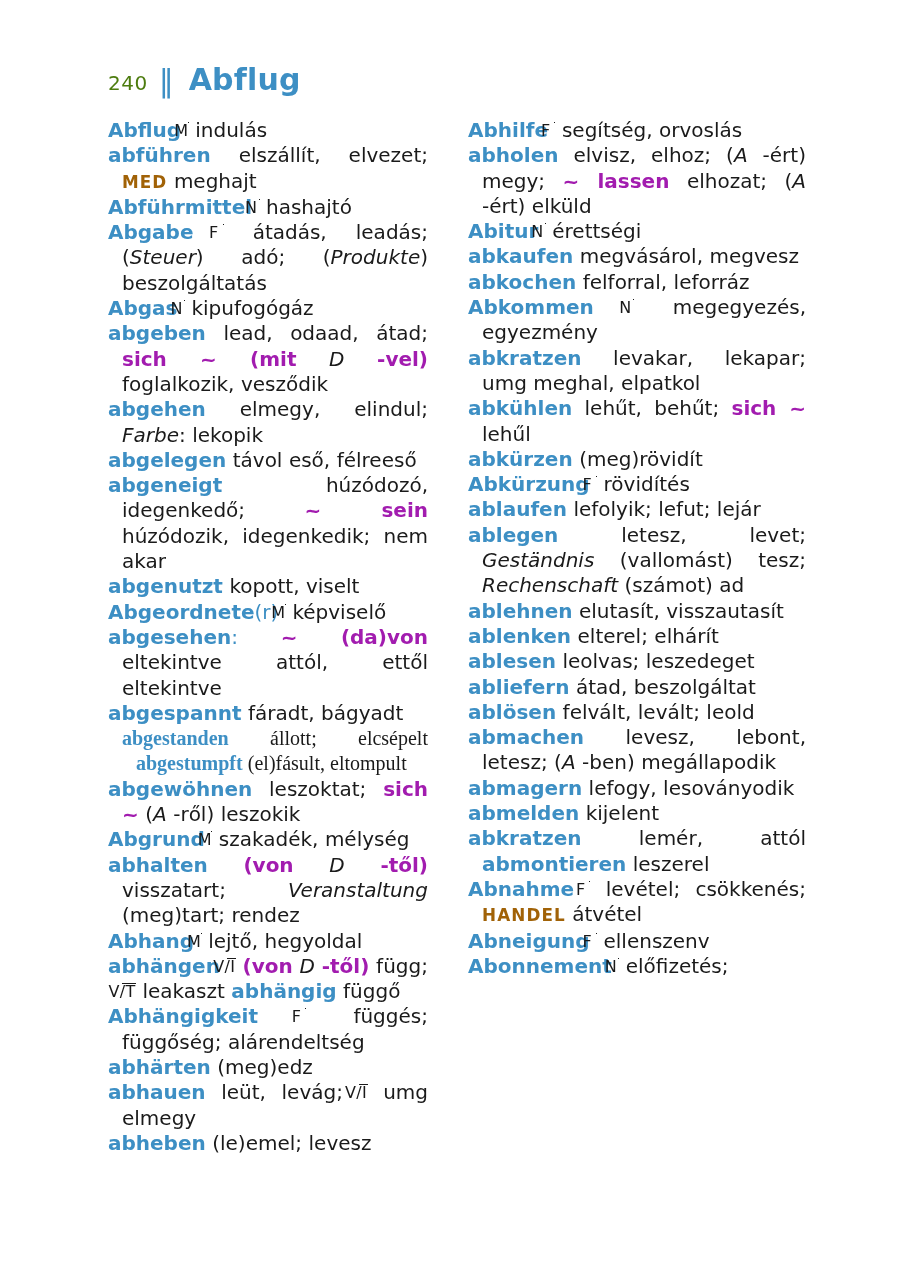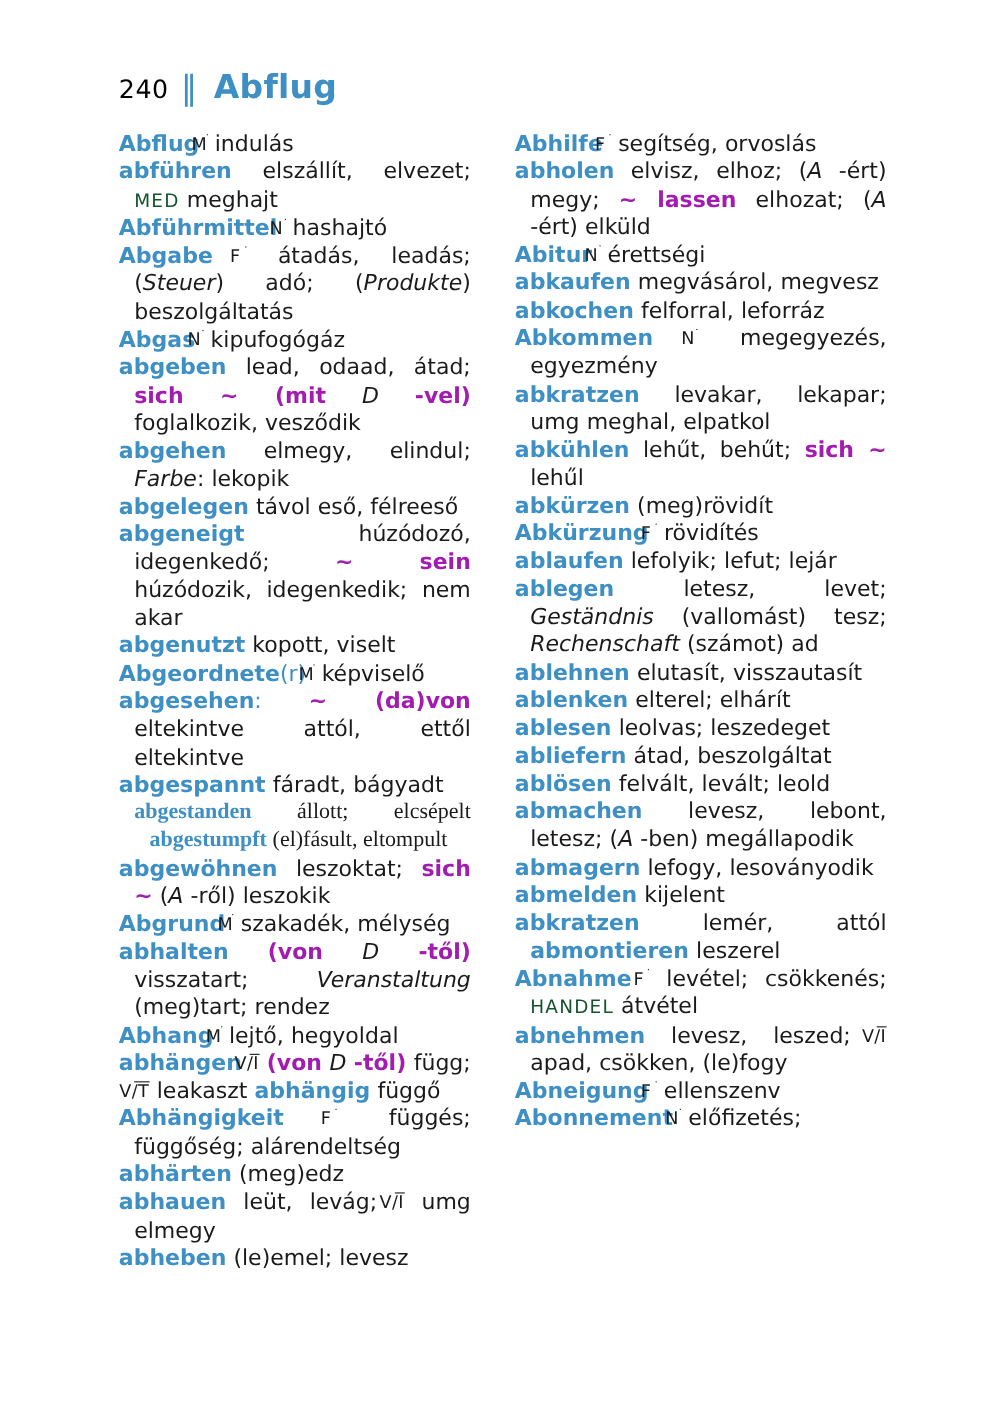--- a/index.html
+++ b/index.html
@@ -28,23 +28,23 @@
 
   
   .running-head {
     display: flex;
     align-items: baseline;
     gap: 11px;
     height: 46px;
     margin-bottom: 10px;
   }
   .folio {
-    font-size: 23px;
+    font-size: 20px;
     font-weight: 400;
-    color: #000000;
+    color: #4d7c0f;
     letter-spacing: 0.5px;
   }
   .head-rule {
     font-size: 30px;
     color: #3d8fc4;
     font-weight: 400;
     line-height: 1;
     position: relative;
     top: 1px;
   }
@@ -108,22 +108,22 @@
     font-weight: 400;
     font-size: 0.80em;
     border-top: 1.4px solid #1a1a1a;
     padding: 0 0.5px;
     line-height: 1;
     display: inline-block;
     letter-spacing: 0.3px;
     vertical-align: 0.06em;
   }
   .dom {                      
-    color: #14532d;
-    font-weight: 400;
+    color: #a16207;
+    font-weight: 700;
     font-size: 0.84em;
     letter-spacing: 1.1px;
   }
   .umg {                      
     color: #1a1a1a;
     font-weight: 400;
     margin-top: 48px;
   }
 </style>
 </head>
@@ -179,19 +179,18 @@
         <p class="entry"><span class="hw">ablehnen</span> <span class="tr">elutasít, visszautasít</span></p>
         <p class="entry"><span class="hw">ablenken</span> <span class="tr">elterel; elhárít</span></p>
         <p class="entry"><span class="hw">ablesen</span> <span class="tr">leolvas; leszedeget</span></p>
         <p class="entry"><span class="hw">abliefern</span> <span class="tr">átad, beszolgáltat</span></p>
         <p class="entry"><span class="hw">ablösen</span> <span class="tr">felvált, levált; leold</span></p>
         <p class="entry"><span class="hw">abmachen</span> <span class="tr">levesz, lebont, letesz; (</span><span class="it">A</span><span class="tr"> -ben) megállapodik</span></p>
         <p class="entry"><span class="hw">abmagern</span> <span class="tr">lefogy, lesoványodik</span></p>
         <p class="entry"><span class="hw">abmelden</span> <span class="tr">kijelent</span></p>
         <p class="entry"><span class="hw">abkratzen</span> <span class="tr">lemér, attól</span> <span class="hw">abmontieren</span> <span class="tr">leszerel</span></p>
         <p class="entry"><span class="hw">Abnahme</span> <span class="gen">F</span> <span class="tr">levétel; csökkenés;</span> <span class="dom">HANDEL</span> <span class="tr">átvétel</span></p>
-        <p class="entry"><span class="hw">abnehmen</span> <span class="tr">levesz, leszed;</span> <span class="gen">V/I</span> <span class="tr">apad, csökken, (le)fogy</span></p>
         <p class="entry"><span class="hw">Abneigung</span> <span class="gen">F</span> <span class="tr">ellenszenv</span></p>
         <p class="entry"><span class="hw">Abonnement</span> <span class="gen">N</span> <span class="tr">előfizetés;</span></p>
       </div>
   </div>
 
 </div>
 
 </body></html>

